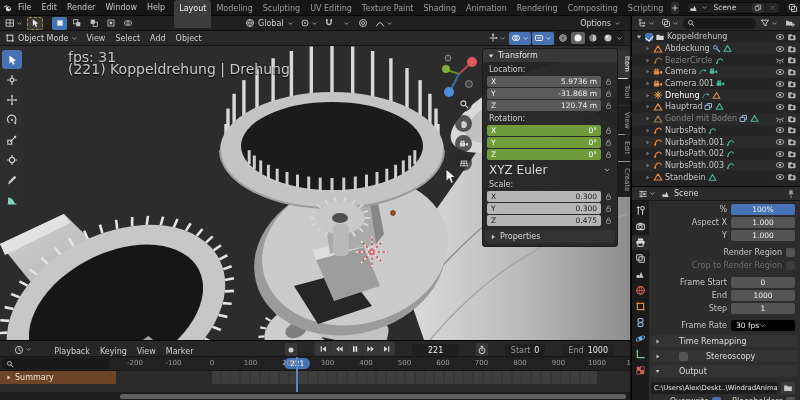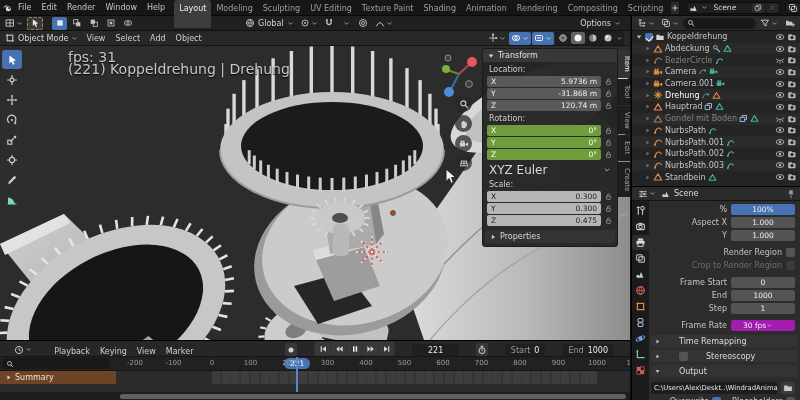--- a/index.html
+++ b/index.html
@@ -68,21 +68,21 @@
 #prop-header{height:14px;background:#2b2b2b;display:flex;align-items:center;gap:3px;padding:0 4px;border-bottom:1px solid #151515;font-size:8px;color:#ddd}
 #prop-tabs{position:absolute;left:0;top:14px;width:17px;bottom:0;background:#1b1b1b;display:flex;flex-direction:column;align-items:center;padding-top:2px;gap:1px}
 .p-tab{width:17px;height:15px;display:flex;align-items:center;justify-content:center;border-radius:2px 0 0 2px}
 .p-tab.active{background:#2c2c2c}
 #prop-content{position:absolute;left:17px;top:14px;right:0;bottom:0;padding-top:2px;font-size:8px}
 .prow{display:flex;align-items:center;height:13px;padding:0 5px 0 2px;gap:4px}
 .plabel{flex:1;text-align:right;color:#c4c4c4;overflow:hidden}
 .plabel.dim{color:#6e6e6e}
 .pfld{width:64px;height:11px;background:#545454;border-radius:2px;color:#f0f0f0;display:flex;align-items:center;justify-content:center;font-size:7.5px}
 .pfld.slider{background:#4772b3}
-.pfld.drop{justify-content:flex-start;padding:0 12px;background:#a21caf}
+.pfld.drop{justify-content:flex-start;padding:0 5px;background:#000000}
 .cbx{width:9px;height:9px;border-radius:2px;background:#545454;flex:none;position:relative}
 .cbx.dim{opacity:.4}
 .cbx.on{background:#4772b3}
 .cbx.on::after{content:"";position:absolute;left:2px;top:1px;width:4px;height:6px;border:solid #fff;border-width:0 1.4px 1.4px 0;transform:rotate(40deg)}
 .phead{height:12px;background:#333;border-radius:2px;margin:3px 2px;display:flex;align-items:center;gap:18px;padding:0 3px;color:#dcdcdc}
 .pathfld{flex:1;height:12px;background:#1d1d1d;border-radius:2px;color:#e6e6e6;font-size:6.8px;display:flex;align-items:center;padding:0 3px;overflow:hidden}
 .fbtn{width:14px;height:12px;background:#3c3c3c;border-radius:2px;display:flex;align-items:center;justify-content:center}
 .ovr-cell{display:flex;align-items:center;gap:3px;flex:1;justify-content:flex-end}
 .gap4{height:4px}
 

